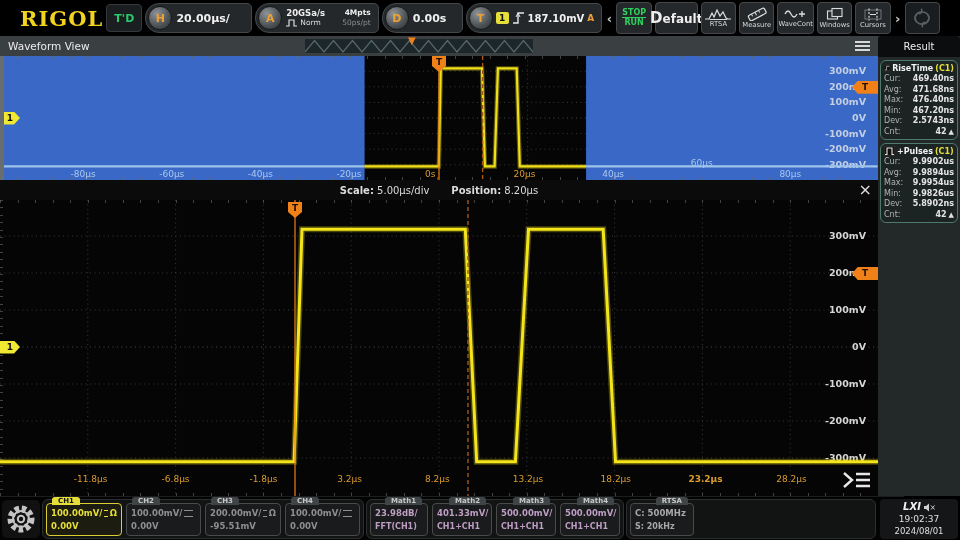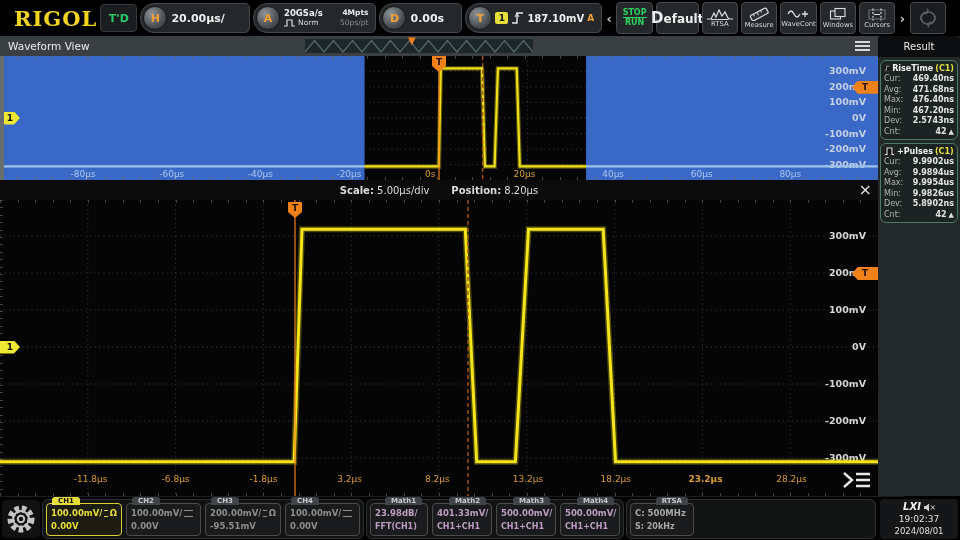--- a/index.html
+++ b/index.html
@@ -1,20 +1,20 @@
 <!DOCTYPE html>
 <html><head>
 <meta charset="utf-8">
 <style>
   html,body{margin:0;padding:0;background:#111;}
   .stage{position:relative;width:960px;height:540px;background:#000;overflow:hidden;
          font-family:"DejaVu Sans",sans-serif;color:#ddd;-webkit-user-select:none;}
   
   .topbar{position:absolute;left:0;top:0;width:960px;height:36px;background:#000;
-          display:flex;align-items:center;gap:3px;padding:0 14px;box-sizing:border-box;}
+          display:flex;align-items:center;gap:3px;padding:0 20px;box-sizing:border-box;}
   .logo{width:84px;font-family:"DejaVu Serif",serif;font-weight:bold;font-size:21px;
         color:#f2d41e;letter-spacing:1px;text-align:center;}
   .chip{width:42px;height:26px;background:#1a1e20;border:1px solid #35393c;border-radius:4px;
         color:#27c96a;font-weight:bold;font-size:11px;display:flex;align-items:center;justify-content:center;}
   .grp{height:28px;background:#24282a;border:1px solid #43484b;border-radius:14px 5px 5px 14px;
        display:flex;align-items:center;gap:4px;padding:0 7px 0 2px;}
   .knob{width:22px;height:22px;border-radius:50%;flex:0 0 22px;
         background:radial-gradient(circle at 35% 30%,#8d9397,#4b5154 60%,#2c3032);
         border:1px solid #17191a;color:#f0a030;font-weight:bold;font-size:11px;
         display:flex;align-items:center;justify-content:center;}
@@ -257,21 +257,21 @@
       </svg>
       <div class="tickstrip" style="left: 0px; top: 0px; width: 878px; height: 3px; background: repeating-linear-gradient(90deg, rgb(106, 106, 106) 0px, rgb(106, 106, 106) 1px, transparent 1px, transparent 17.5px); opacity: 0.6;"></div>
       <div class="tickstrip" style="left: 0px; bottom: 0px; width: 878px; height: 3px; background: repeating-linear-gradient(90deg, rgb(106, 106, 106) 0px, rgb(106, 106, 106) 1px, transparent 1px, transparent 17.5px); opacity: 0.6;"></div>
       <div class="axlab axblue" style="left: 70.6px; bottom: 1px;">-80μs</div>
       <div class="axlab axblue" style="left: 159.2px; bottom: 1px;">-60μs</div>
       <div class="axlab axblue" style="left: 247.8px; bottom: 1px;">-40μs</div>
       <div class="axlab axblue" style="left: 336.4px; bottom: 1px;">-20μs</div>
       <div class="axlab axor" style="left: 425px; bottom: 1px;">0s</div>
       <div class="axlab axor" style="left: 513.6px; bottom: 1px;">20μs</div>
       <div class="axlab axblue" style="left: 602.2px; bottom: 1px;">40μs</div>
-      <div class="axlab axblue" style="left: 690.8px; bottom: 1px; margin-top: 41px;">60μs</div>
+      <div class="axlab axblue" style="left: 690.8px; bottom: 12px; margin-top: 41px;">60μs</div>
       <div class="axlab axblue" style="left: 779.4px; bottom: 1px;">80μs</div>
       <div class="vlab vlab-u" style="top: 9.2px;">300mV</div>
       <div class="vlab vlab-u" style="top: 24.8px;">200mV</div>
       <div class="vlab vlab-u" style="top: 40.4px;">100mV</div>
       <div class="vlab vlab-u" style="top: 56px;">0V</div>
       <div class="vlab vlab-u" style="top: 71.6px;">-100mV</div>
       <div class="vlab vlab-u" style="top: 87.2px;">-200mV</div>
       <div class="vlab vlab-u" style="top: 102.8px;">-300mV</div>
       <svg width="878" height="124" class="vlayer" style="z-index:3">
         <defs>

